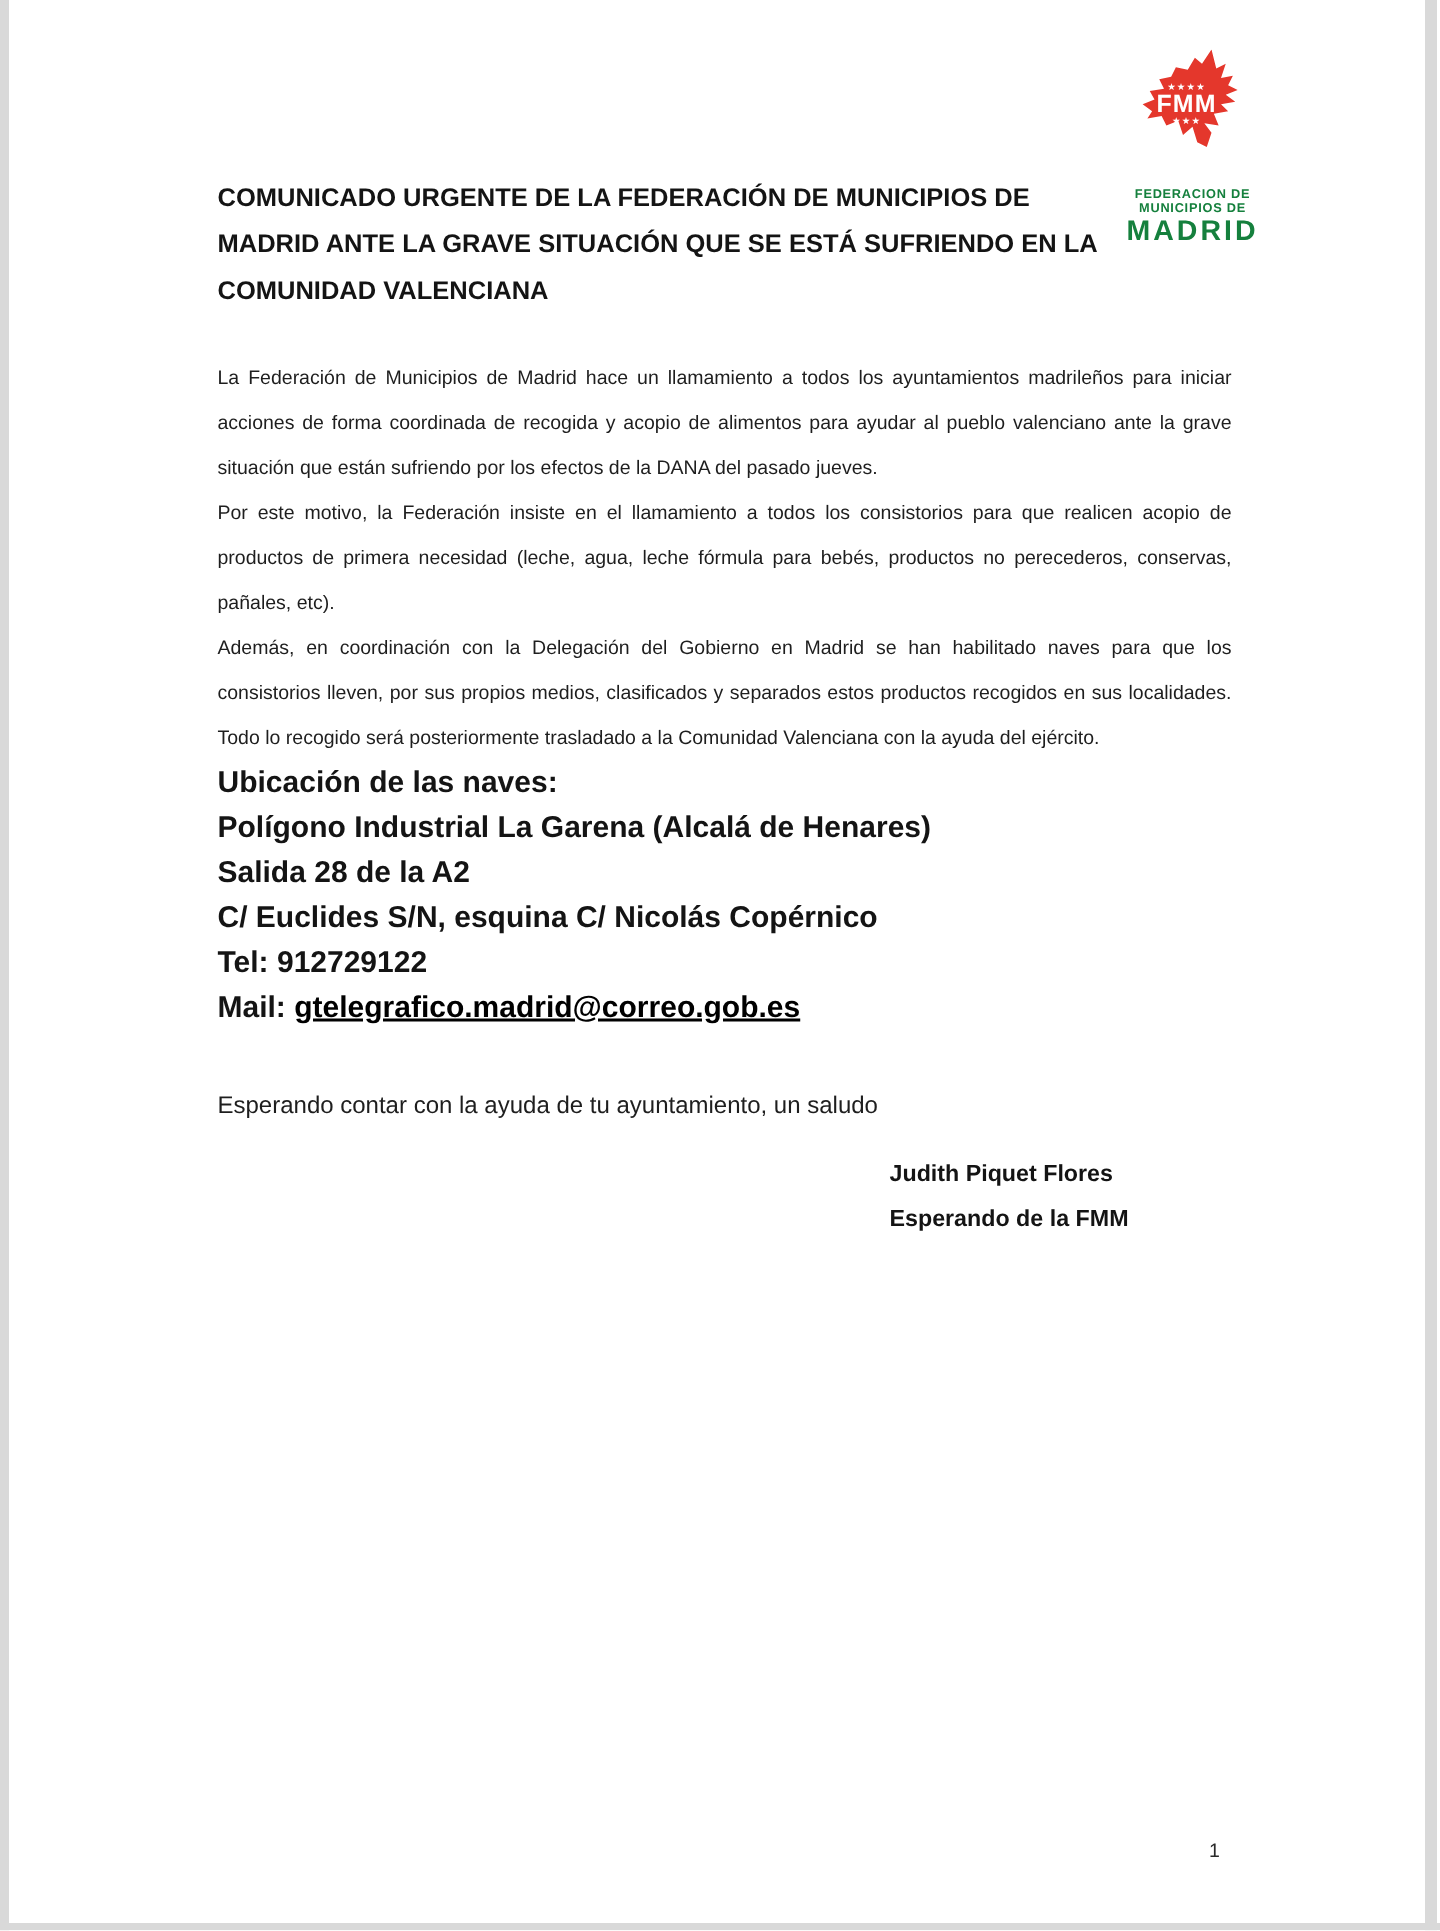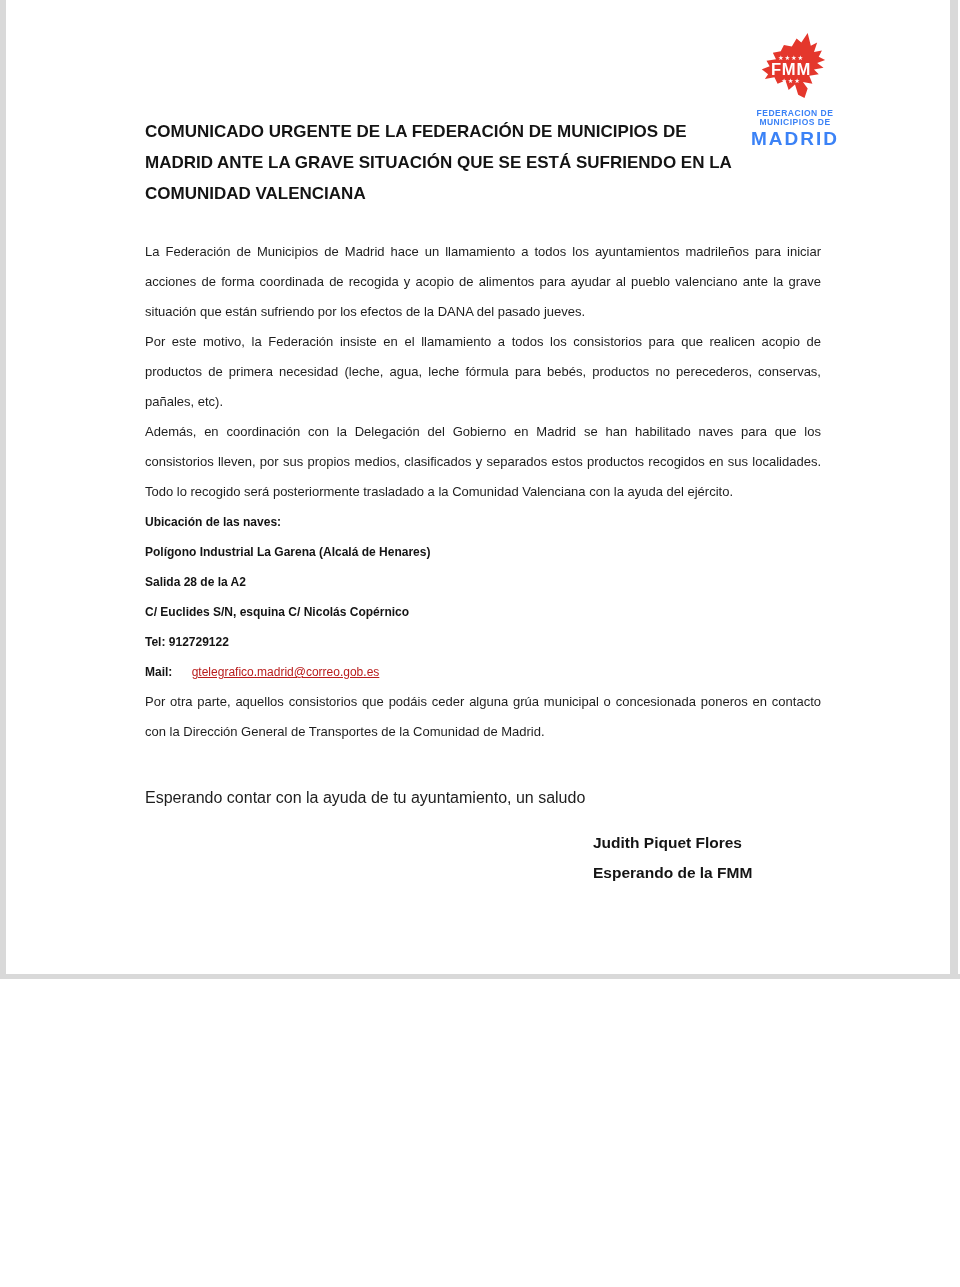--- a/index.html
+++ b/index.html
@@ -1,55 +1,55 @@
 <!DOCTYPE html>
 <html><head>
 <meta charset="utf-8">
 <style>
   html, body { margin: 0; padding: 0; background: #ffffff; }
   .page {
     position: relative;
     width: 960px;
-    height: 979px;
+    height: 1287px;
     background: #ffffff;
     font-family: "Liberation Sans", sans-serif;
     color: #1e1e1e;
     overflow: hidden;
   }
   
   .edge { position: absolute; background: #d9d9d9; }
   .edge-left   { left: 0; top: 0; width: 6px; height: 100%; }
   .edge-right  { right: 2px; top: 0; width: 8px; height: 100%; }
   .edge-bottom { left: 0; bottom: 0; width: 100%; height: 5px; }
 
   
   .logo { position: absolute; top: 33px; left: 731px; width: 128px; text-align: center; }
   .logo-map { width: 80px; height: 76px; display: block; margin: 0 auto; }
-  .logo-text { color: #3b82f6; line-height: 1.1; margin-top: 0; }
+  .logo-text { color: #15803d; line-height: 1.1; margin-top: 16px; }
   .logo-small { font-size: 8.5px; font-weight: bold; letter-spacing: 0.5px; }
   .logo-big   { font-size: 19px;  font-weight: bold; letter-spacing: 2px; margin-top: 1px; }
 
   
   .content { position: absolute; left: 145px; top: 0; width: 676px; }
   .title {
     margin: 0; padding-top: 116px;
     font-size: 17px; font-weight: bold; line-height: 31px;
     text-align: left; color: #141414;
   }
   .title span { display: block; }
   .dateline { margin: 28px 0 0 0; font-size: 15.5px; line-height: 30px; }
   .body-p {
     margin: 0; font-size: 13px; line-height: 30px;
     text-align: justify; text-justify: inter-word;
   }
   .first-p { margin-top: 28px; }
   .bold-block p {
-    margin: 0; font-size: 12px; line-height: 30px; font-weight: bold; color: #141414;
+    margin: 0; font-size: 20px; line-height: 30px; font-weight: bold; color: #141414;
   }
-  .mail-link { color: #b91c1c; font-weight: normal; text-decoration: underline; cursor: pointer; margin-left: 16px; }
+  .mail-link { color: #000000; font-weight: bold; text-decoration: underline; cursor: pointer; }
   .closing { margin: 36px 0 0 0; font-size: 16px; line-height: 30px; }
   .signature { margin: 15px 0 0 448px; }
   .signature p { margin: 0; font-size: 15.5px; line-height: 30px; font-weight: bold; color: #141414; }
   .page-number { position: absolute; top: 1226px; left: 806px; font-size: 13px; color: #2a2a2a; }
 </style>
 </head>
 <body>
 
 <div class="page">
 
@@ -86,21 +86,20 @@
 
     <div class="bold-block">
       <p>Ubicación de las naves:</p>
       <p>Polígono Industrial La Garena (Alcalá de Henares)</p>
       <p>Salida 28 de la A2</p>
       <p>C/ Euclides S/N, esquina C/ Nicolás Copérnico</p>
       <p>Tel: 912729122</p>
       <p><span>Mail:</span> <a class="mail-link">gtelegrafico.madrid@correo.gob.es</a></p>
     </div>
 
-    <p class="body-p">Por otra parte, aquellos consistorios que podáis ceder alguna grúa municipal o concesionada poneros en contacto con la Dirección General de Transportes de la Comunidad de Madrid.</p>
 
     <p class="closing">Esperando contar con la ayuda de tu ayuntamiento, un saludo</p>
 
     <div class="signature">
       <p>Judith Piquet Flores</p>
       <p>Esperando de la FMM</p>
     </div>
 
   </div>
 

